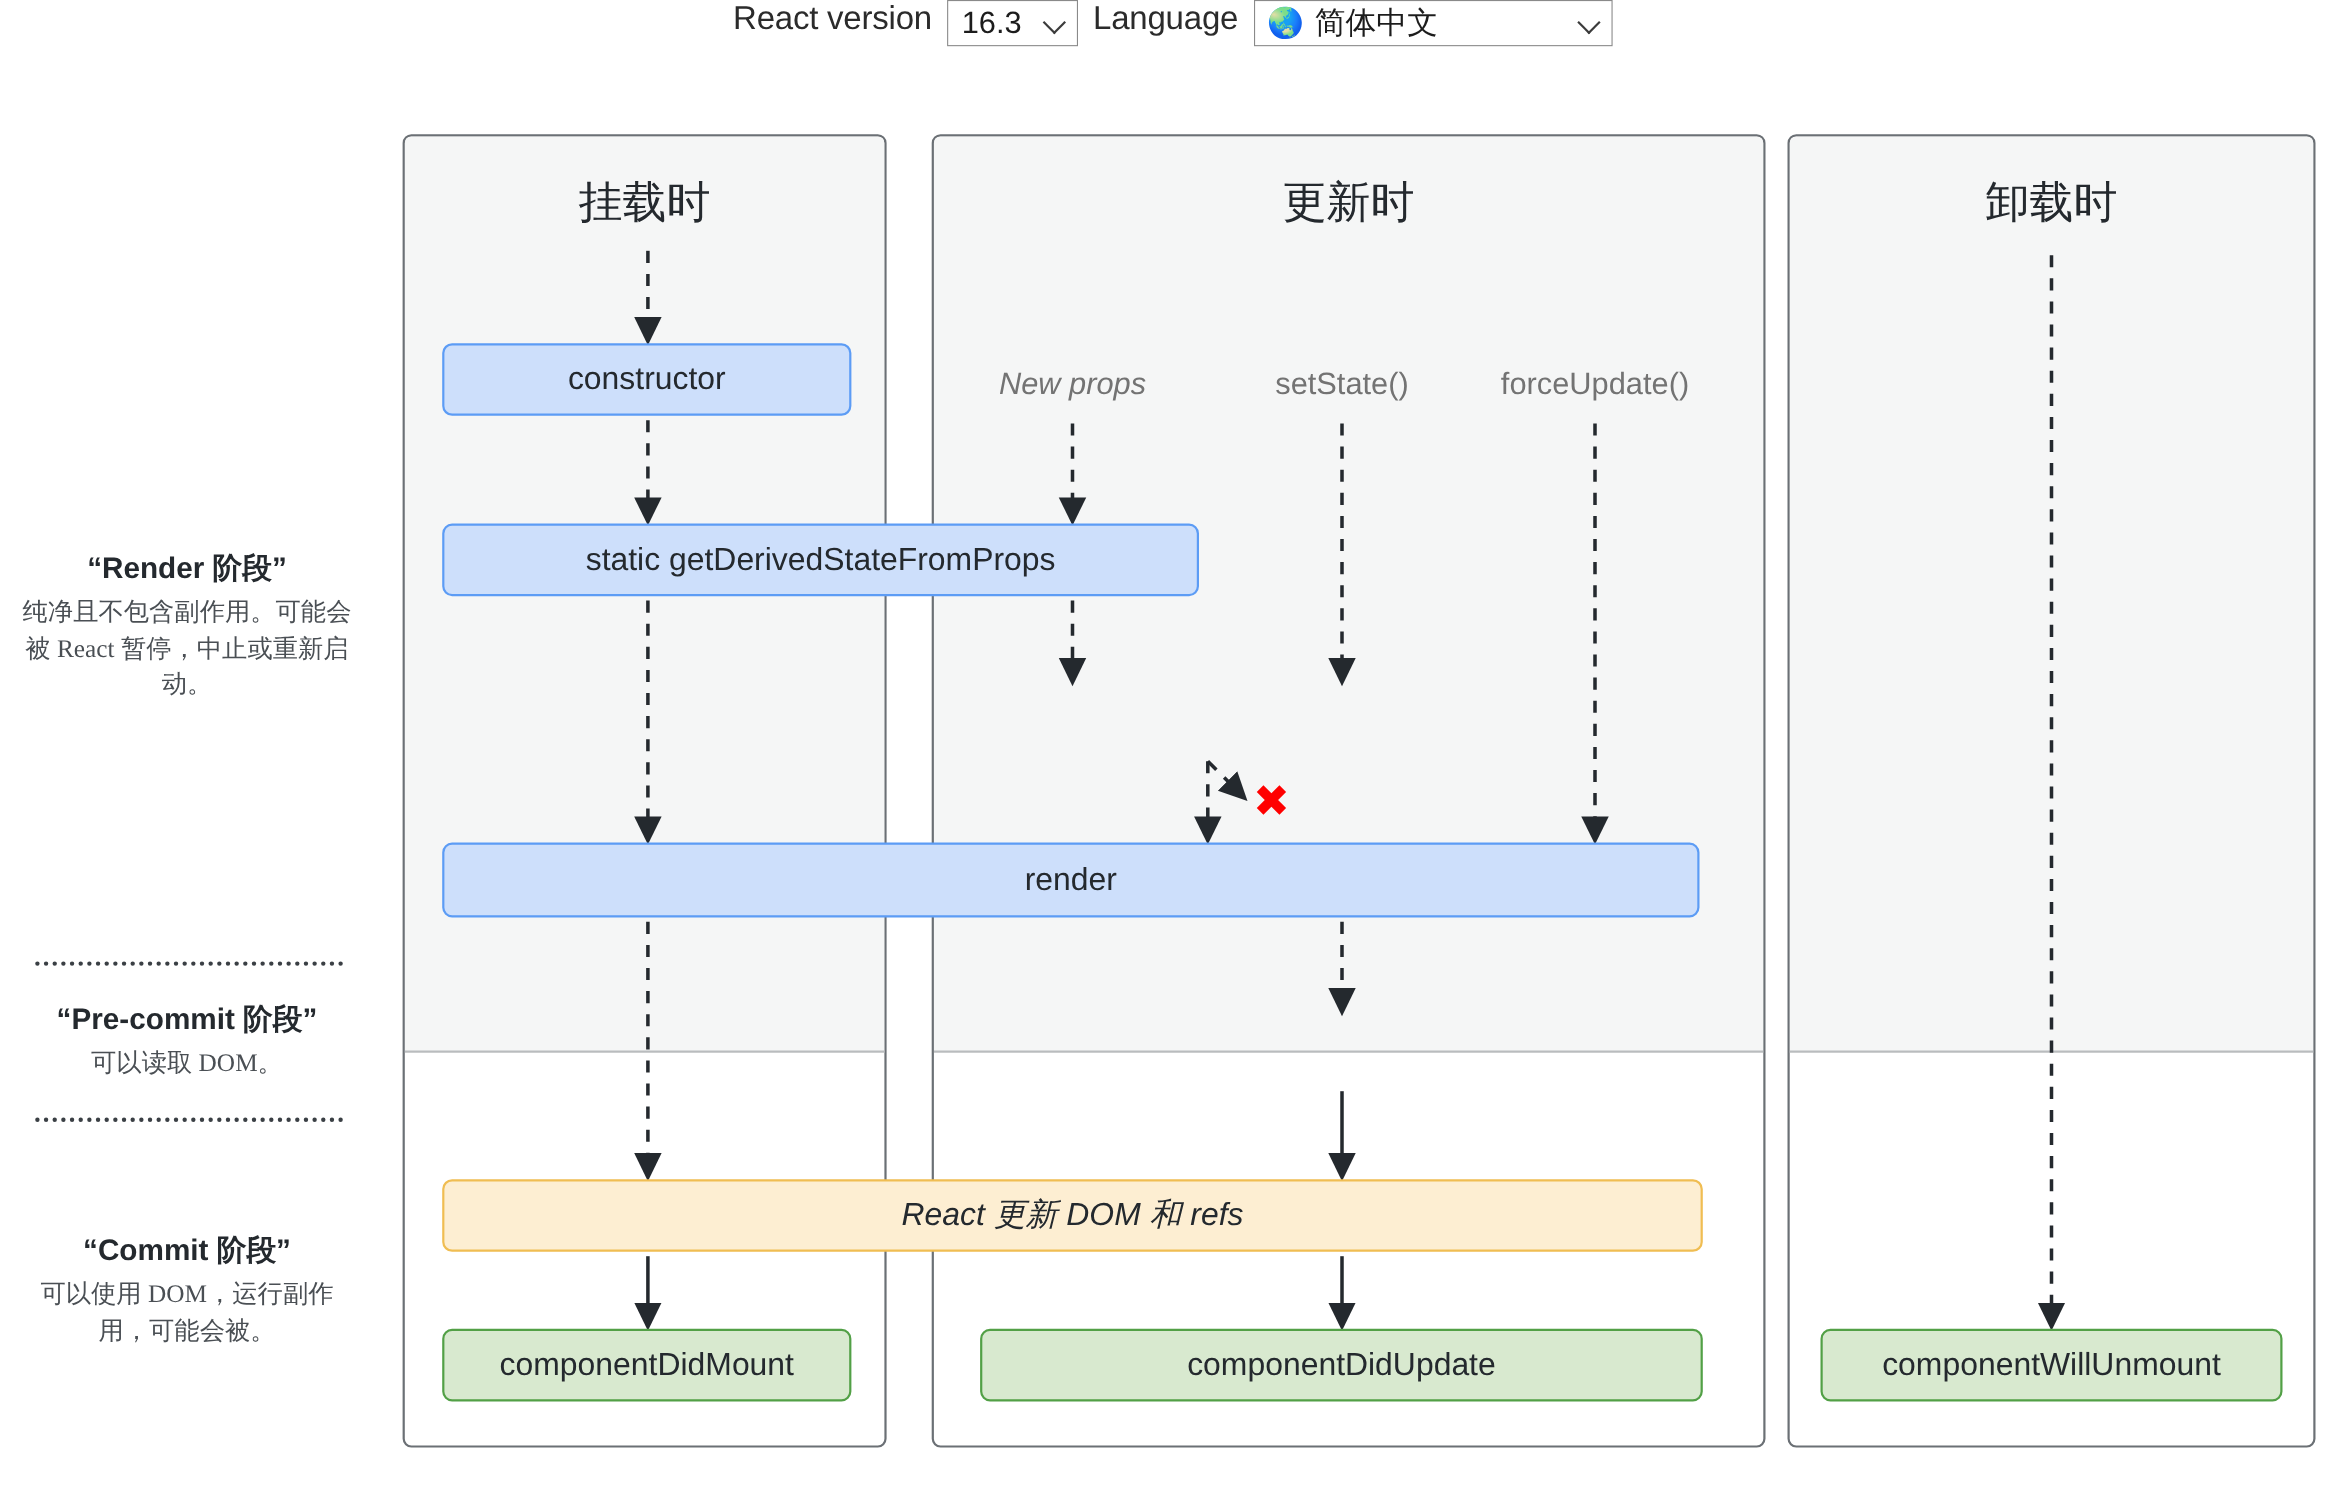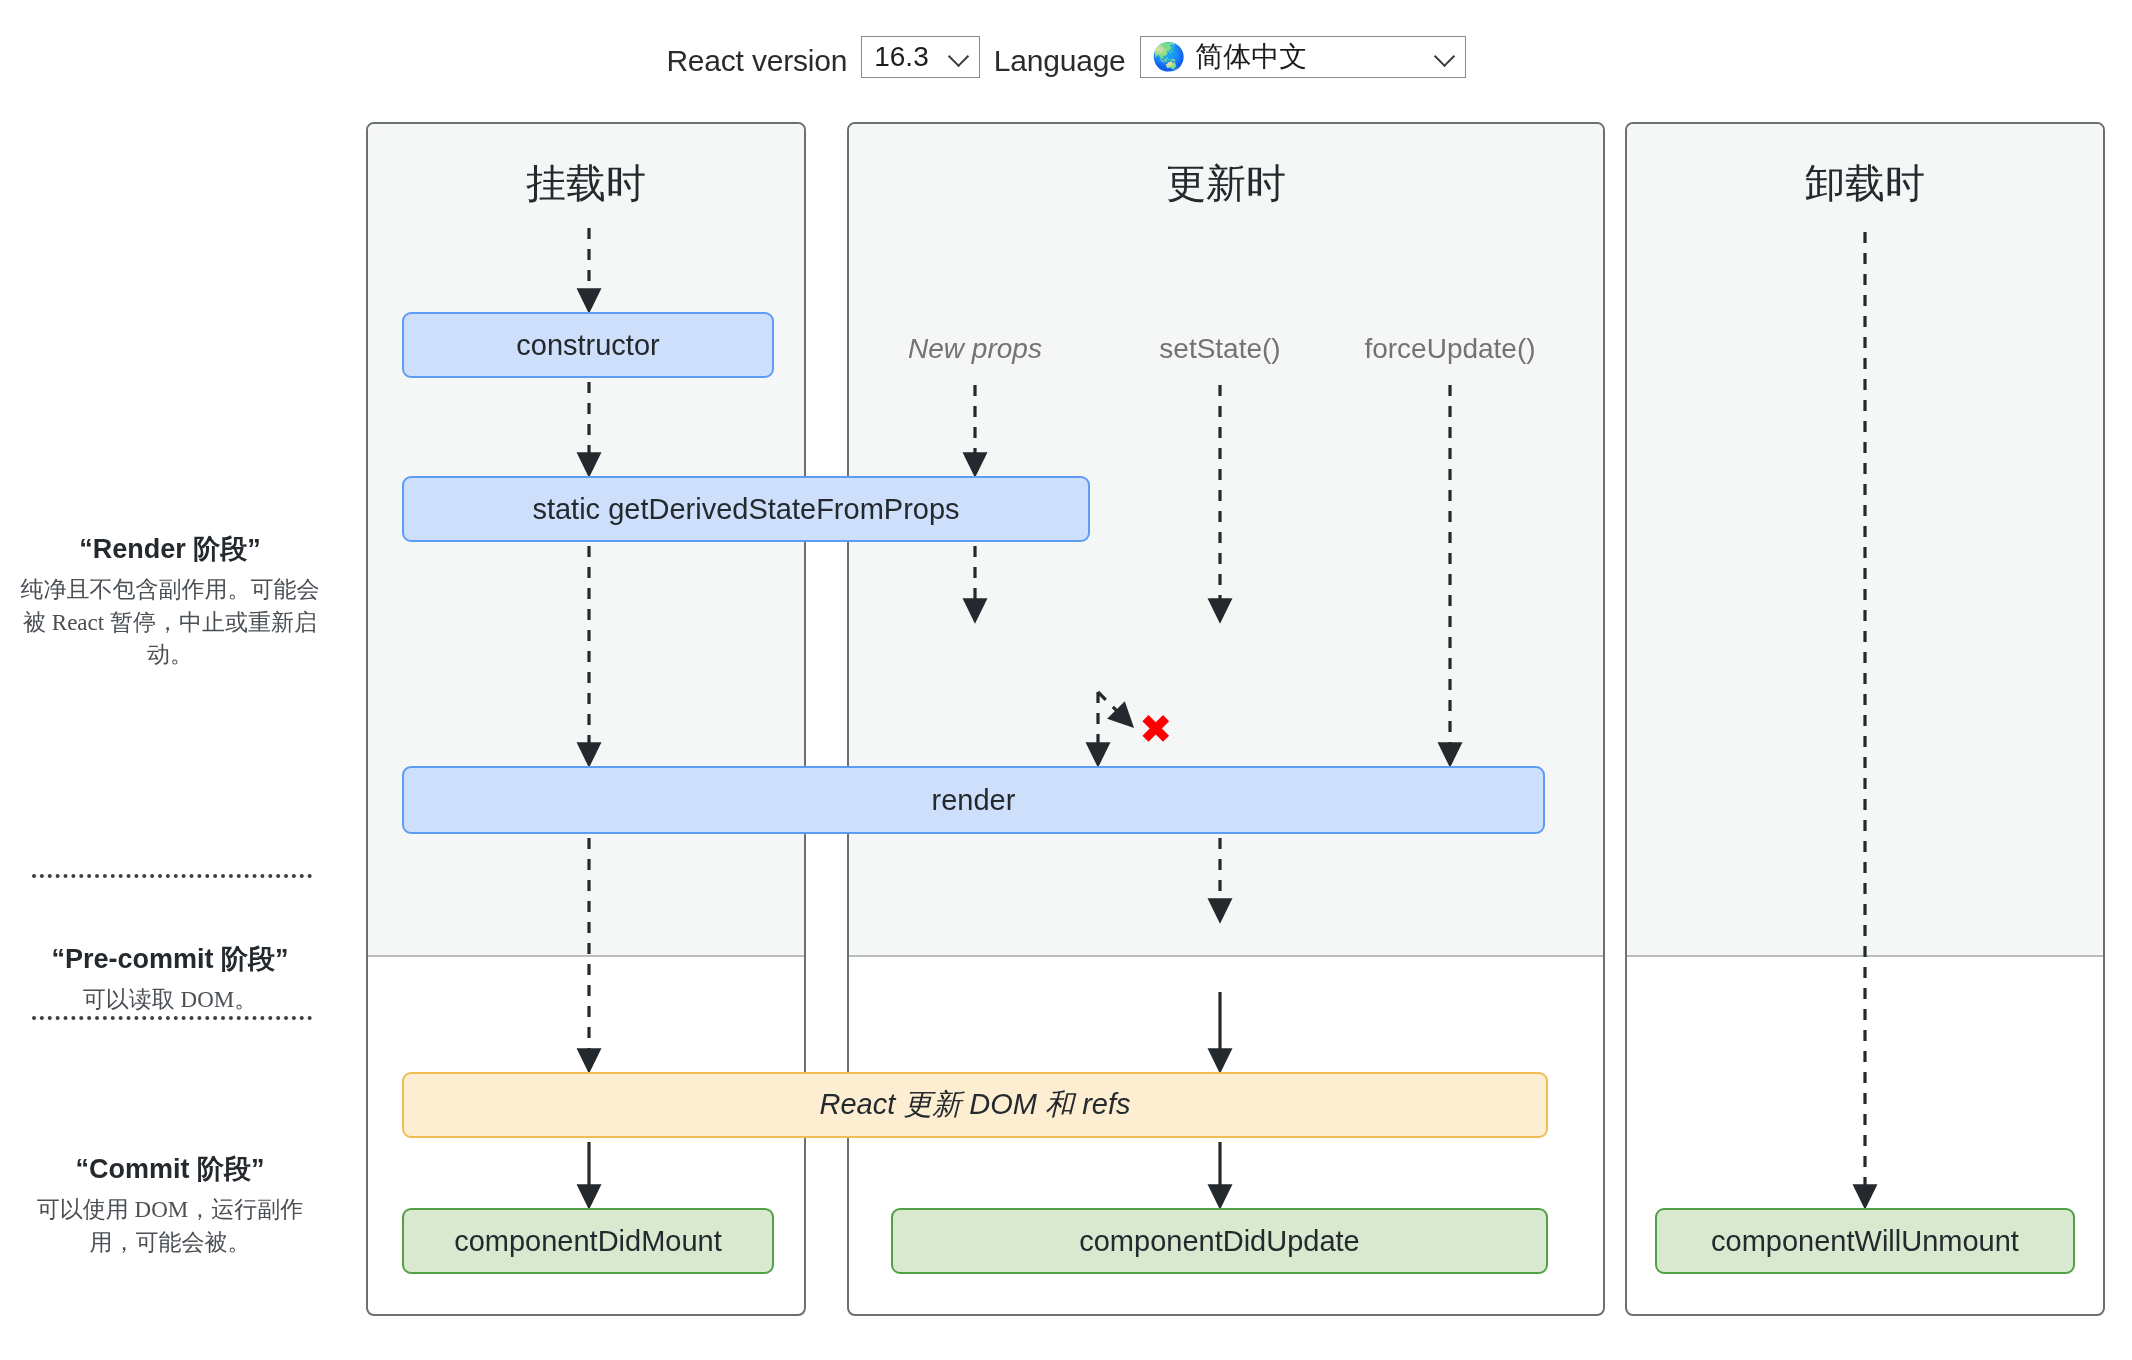--- a/index.html
+++ b/index.html
@@ -14,21 +14,21 @@
     position: relative;
   }
 
   
   #controls {
     position: absolute;
     left: 0; top: 0;
     width: 2132px;
     height: 78px;
     display: flex;
-    align-items: flex-end;
+    align-items: flex-start;
     justify-content: center;
     gap: 14px;
   }
   .ctrl-label {
     font-size: 30px;
     color: #2b2b2b;
     letter-spacing: -0.2px;
     white-space: nowrap;
   }
   .select-box {
@@ -85,21 +85,20 @@
     color: #24292e;
     white-space: nowrap;
   }
 
   
   .phase {
     position: absolute;
     width: 300px;
     left: 20px;
     text-align: center;
-    margin-top: 33px;
   }
   .phase-title {
     font-size: 27px;
     font-weight: bold;
     color: #24292e;
     white-space: nowrap;
     margin-bottom: 7px;
   }
   .phase-desc {
     font-size: 23px;

